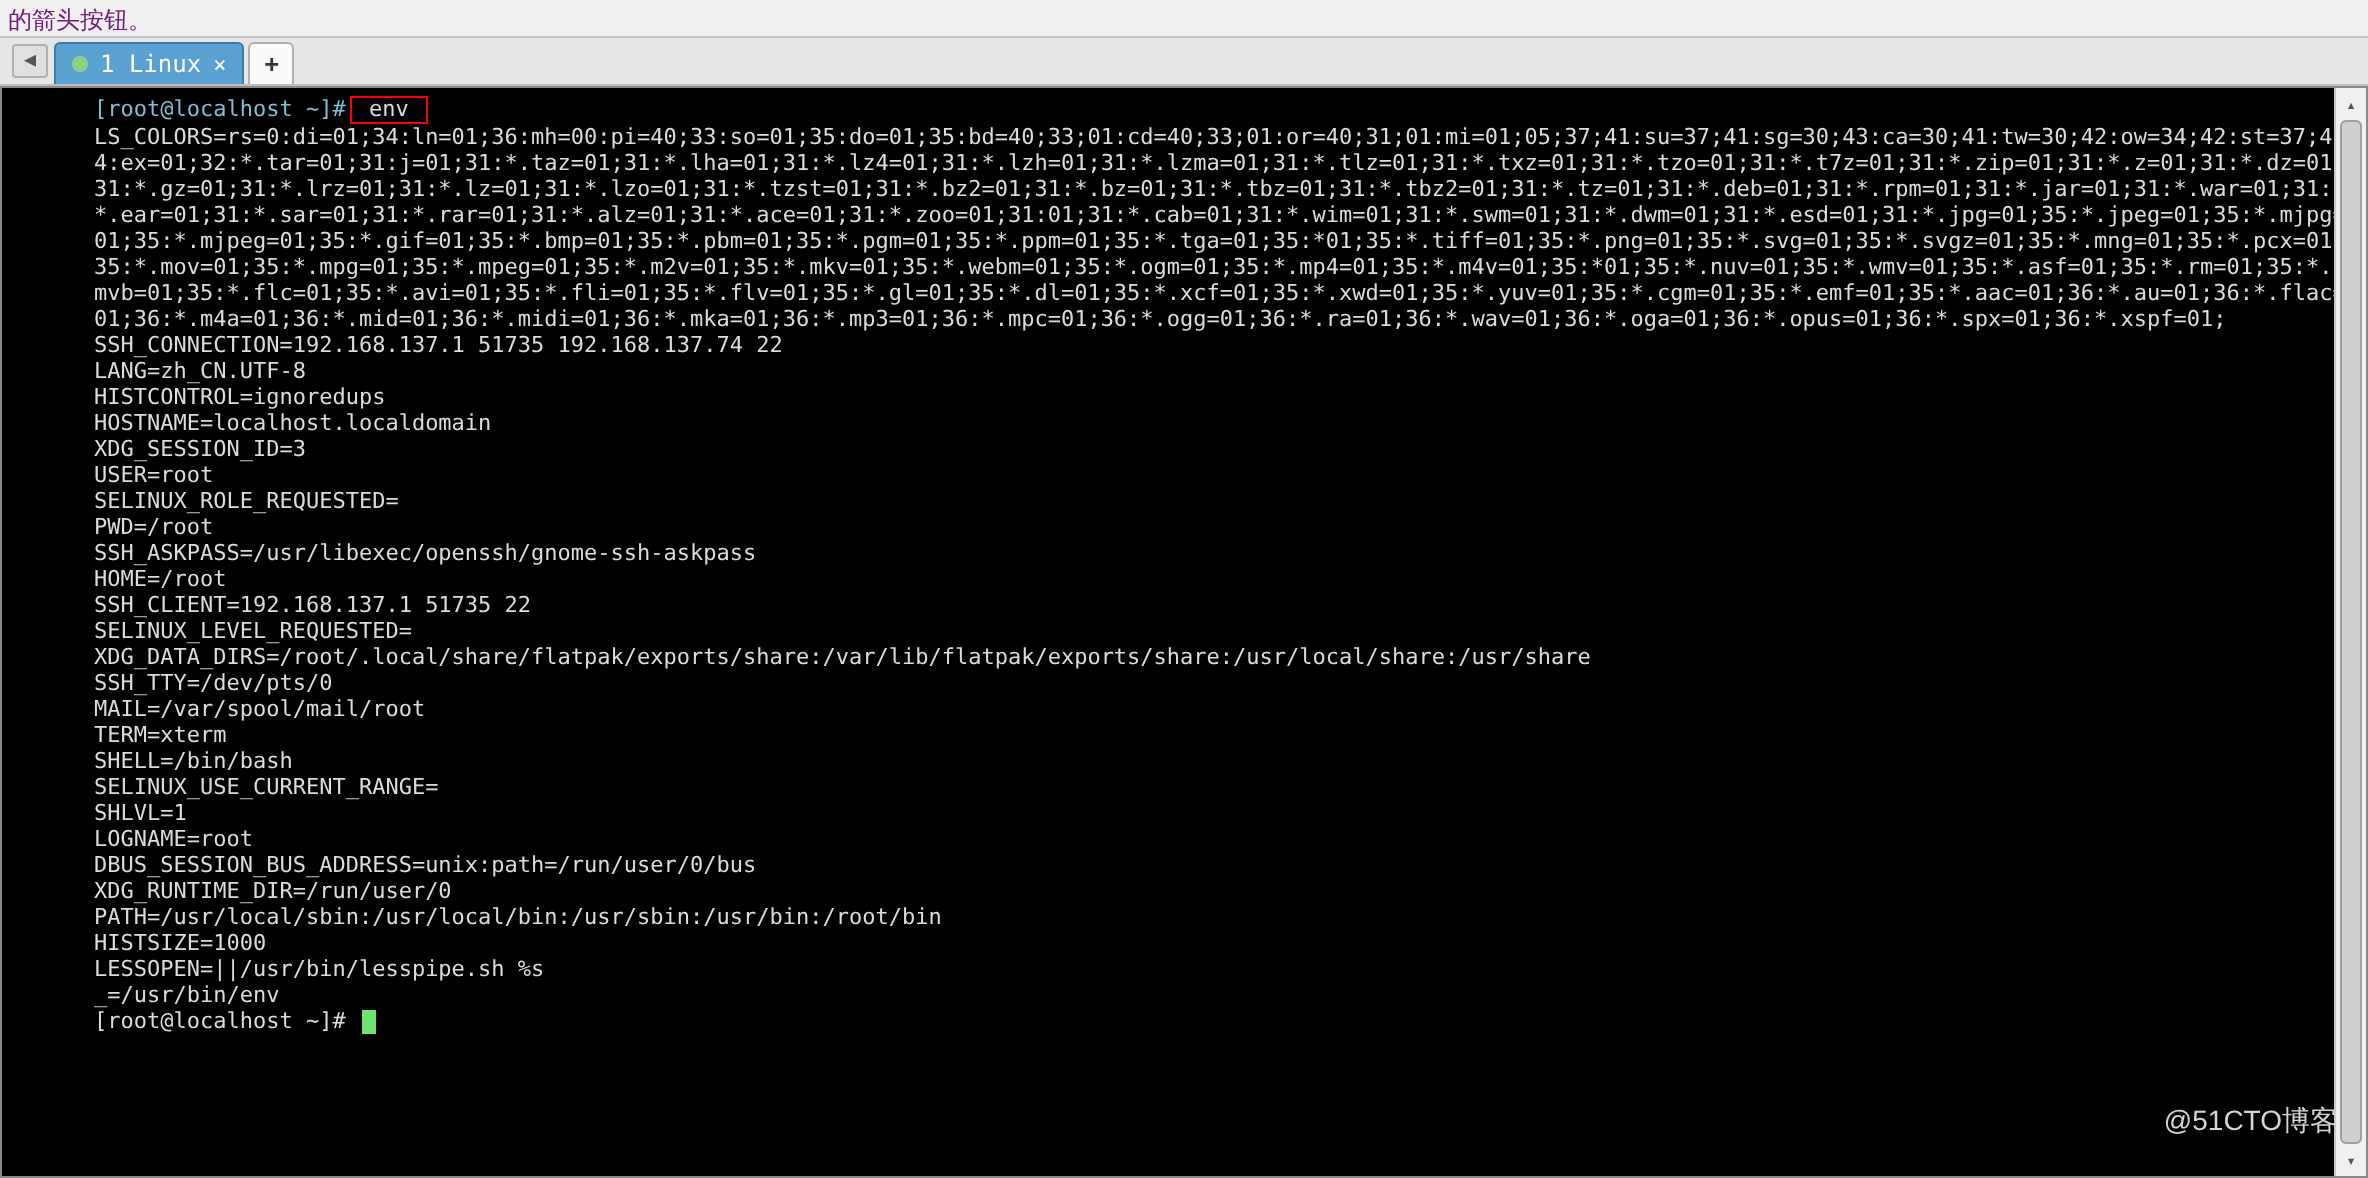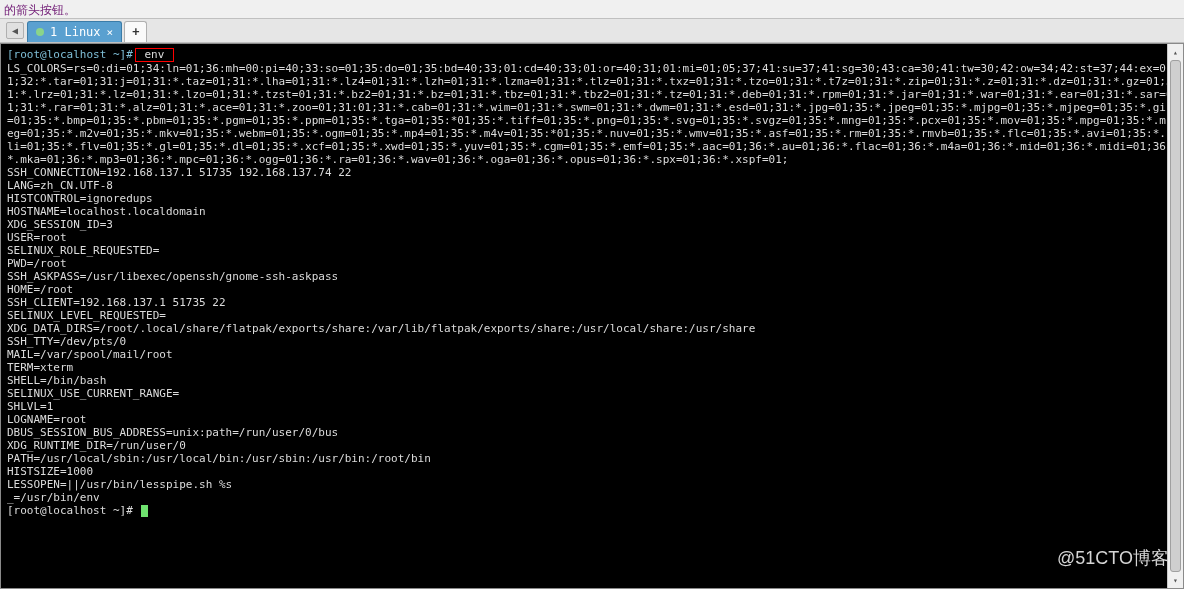--- a/index.html
+++ b/index.html
@@ -5,26 +5,26 @@
   * { margin:0; padding:0; box-sizing:border-box; }
   html,body { width:1184px; height:589px; font-family:"DejaVu Sans Mono","Courier New",monospace; overflow:hidden; background:#f0f0f0; }
   #top-hint { position:absolute; top:0; left:0; padding:2px 4px; font-size:12px; color:#701a75; }
   #tabbar { position:absolute; top:18px; left:0; right:0; height:25px; background:#e6e6e6; border-top:1px solid #c0c0c0; border-bottom:1px solid #c0c0c0; display:flex; align-items:stretch; padding-left:4px; }
   .tab-back { width:18px; display:flex; align-items:center; justify-content:center; font-size:10px; color:#555; cursor:pointer; background:#e0e0e0; border:1px solid #b0b0b0; border-radius:2px; margin:3px 2px; }
   .tab { display:flex; align-items:center; gap:6px; padding:3px 8px; margin:2px 1px 0 1px; border:1px solid #b0b0b0; border-bottom:none; border-top-left-radius:3px; border-top-right-radius:3px; font-size:12px; cursor:pointer; background:#e6e6e6; }
   .tab.active { background:#5aa0d0; color:#fff; border-color:#3b7ca8; }
   .tab .dot { width:8px; height:8px; border-radius:50%; background:#8ad48a; }
   .tab .tab-x { font-size:11px; }
   .tab.new { background:#fafafa; color:#333; font-weight:bold; padding:3px 7px; }
-  #term-wrap { position:absolute; top:43px; left:0; right:0; bottom:0; border:1px solid #8a8a8a; background:#000; }
+  #term-wrap { position:absolute; top:43px; left:0; right:0; bottom:0; border:1px solid #8a8a8a; background:#000;padding-left:40px; }
   #term { width:100%; height:100%; overflow:hidden; padding:4px 6px; font-size:11px; line-height:13px; color:#dcdcdc; white-space:pre-wrap; word-break:break-all; }
   .highlight-box { display:inline-block; border:1px solid red; padding:0 2px; margin-left:2px; line-height:12px; }
   .cursor { display:inline-block; width:7px; height:12px; background:#6fe26f; vertical-align:text-bottom; margin-left:2px; }
   .cyan { color:#7fbfd8; }
-  #watermark { position:absolute; right:14px; bottom:18px; font-size:18px; color:#d5d5d5; font-family:Arial,sans-serif; pointer-events:none; }
+  #watermark { position:absolute; right:14px; bottom:18px; font-size:14px; color:#d5d5d5; font-family:Arial,sans-serif; pointer-events:none; }
   #scrollbar-v { position:absolute; top:0; right:0; bottom:0; width:16px; background:#f0f0f0; border-left:1px solid #c9c9c9; display:flex; flex-direction:column; }
   #scrollbar-v .arrow { height:16px; display:flex; align-items:center; justify-content:center; font-size:8px; color:#555; cursor:pointer; }
   #scrollbar-v .track { flex:1; position:relative; }
   #scrollbar-v .thumb { position:absolute; top:0; left:2px; right:2px; height:100%; background:#cfcfcf; border:1px solid #a0a0a0; border-radius:3px; cursor:pointer; }
 </style>
 </head>
 <body>
 
 <div id="top-hint">的箭头按钮。</div>
 

